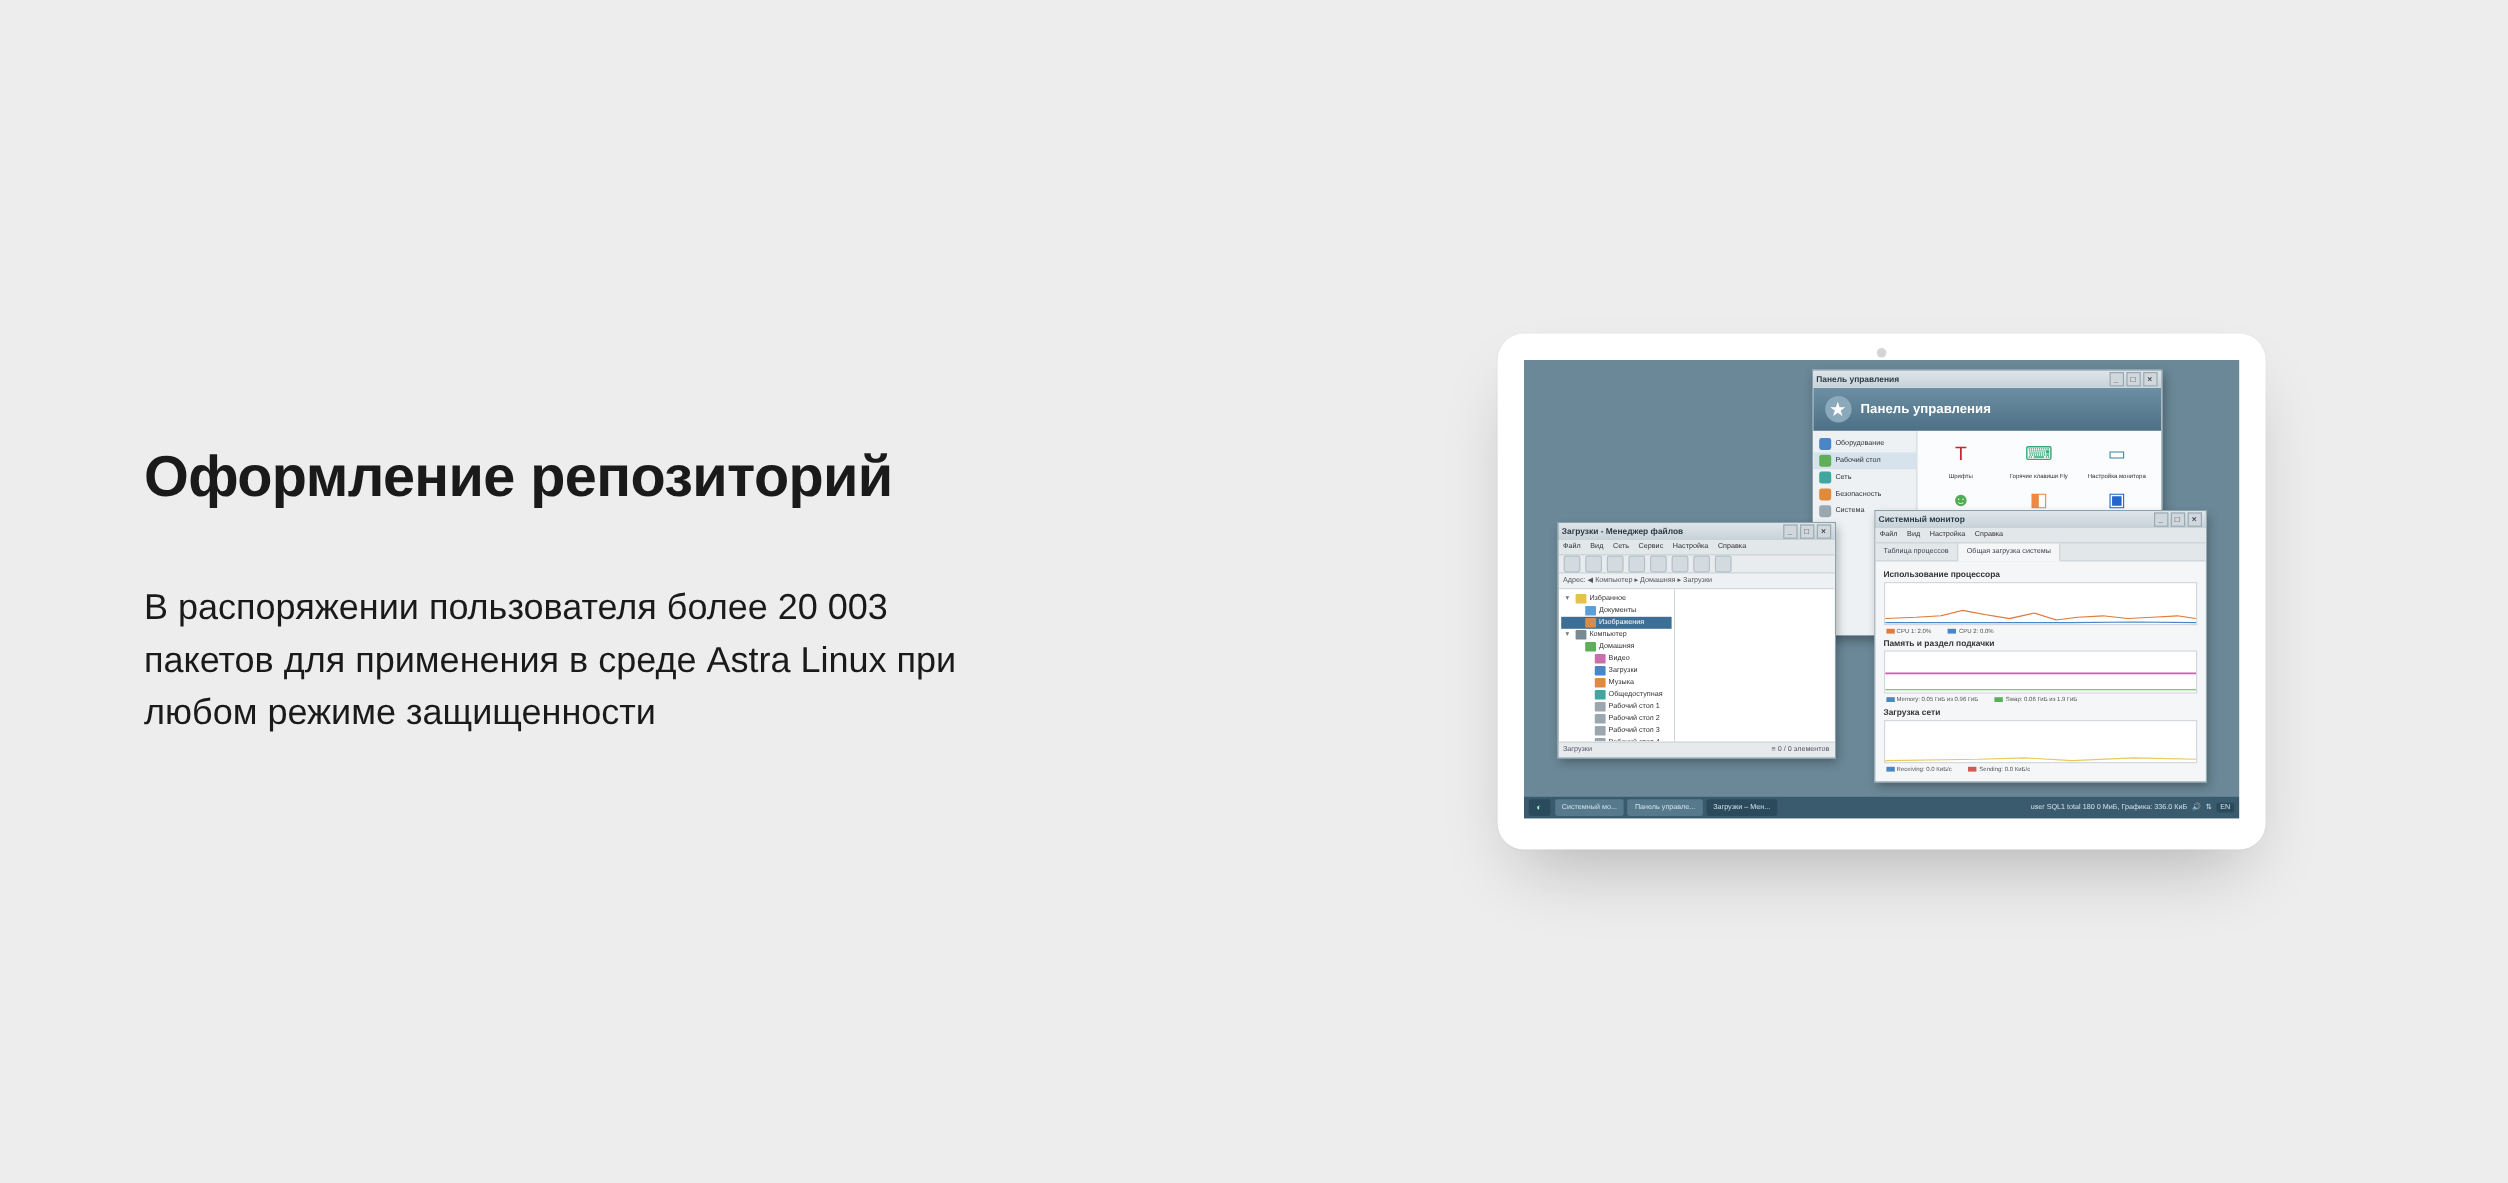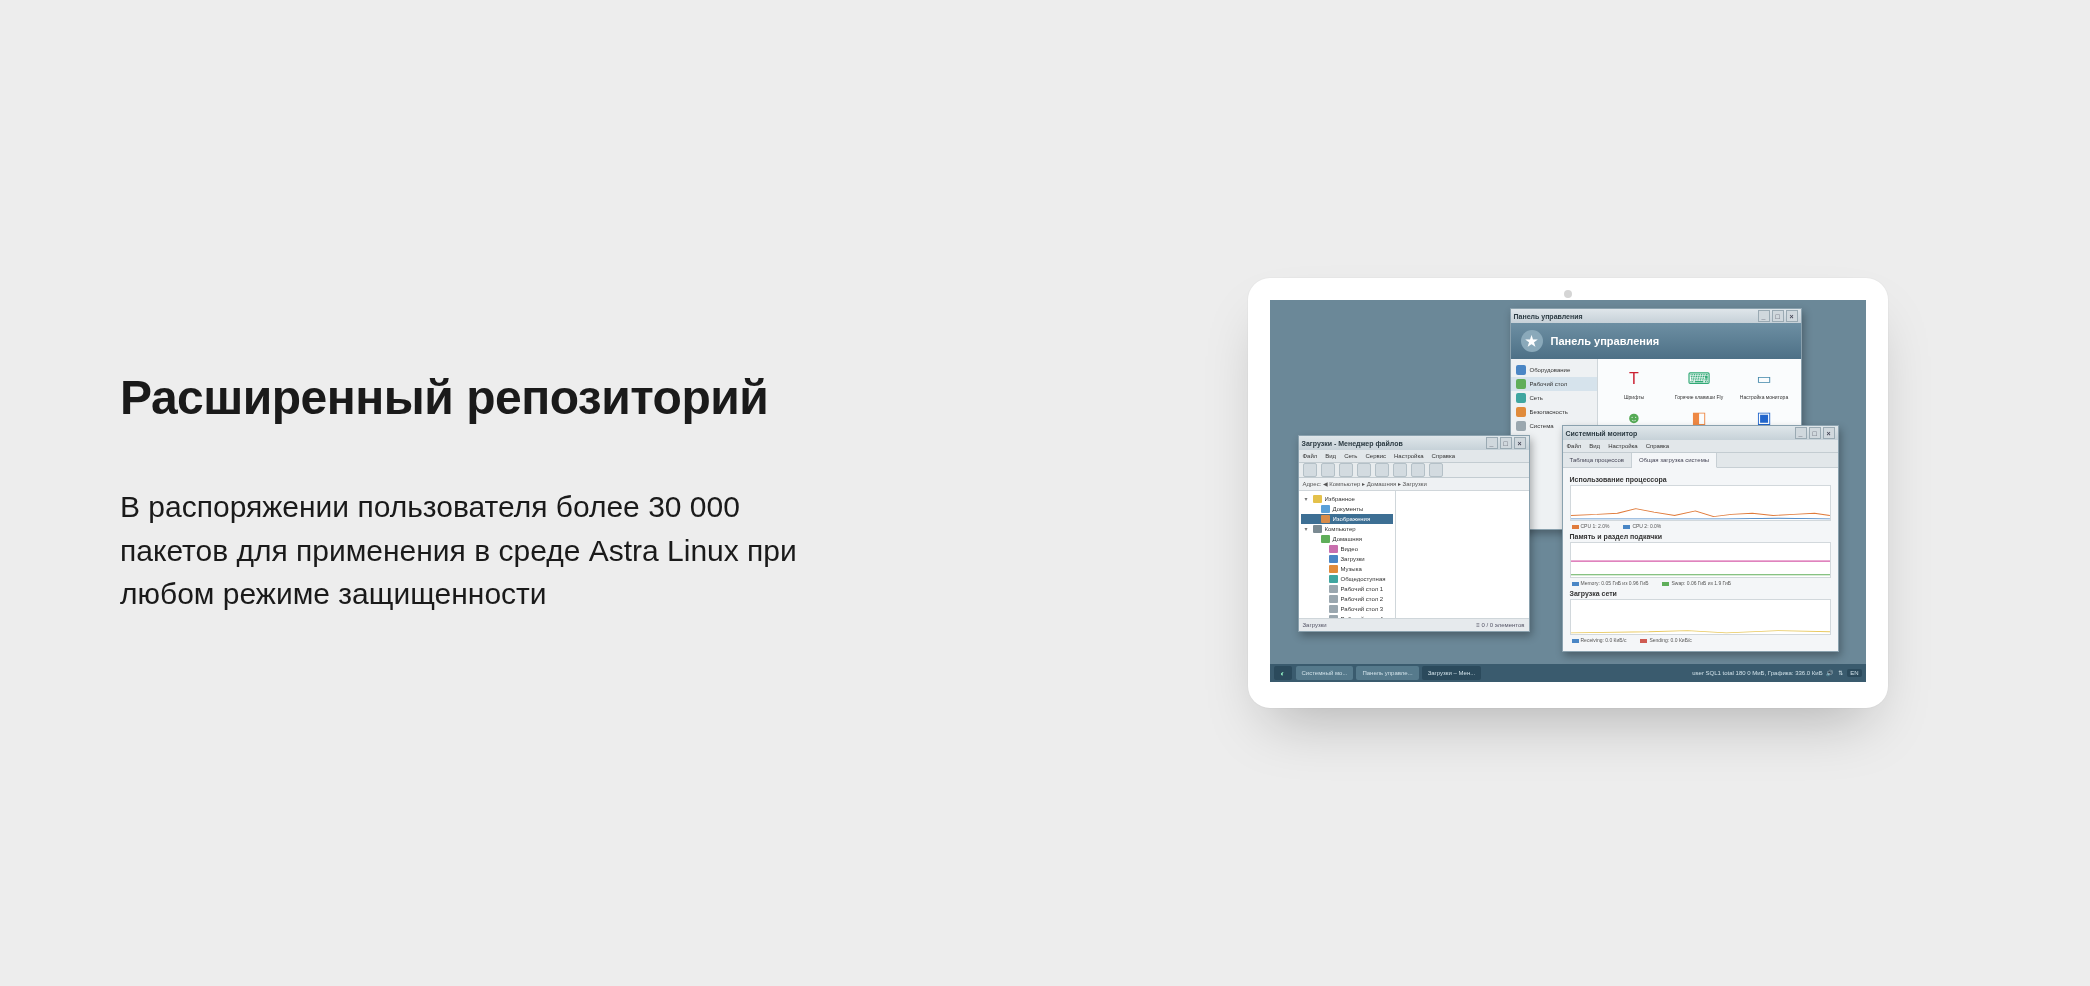--- a/index.html
+++ b/index.html
@@ -72,22 +72,22 @@
 .mon-legend{display:flex;gap:14px;font-size:5px;color:#555;padding:1px 2px}
 .mon-legend span.sw{width:7px;height:4px;display:inline-block;margin-right:2px;vertical-align:middle}
 svg.spark{position:absolute;inset:0;width:100%;height:100%}
 
 </style>
 </head>
 <body>
 
 <div class="page">
   <div class="left">
-    <h1 class="hdr">Расширенный репозиторий</h1>
-    <div class="para">В распоряжении пользователя более 30 000 пакетов для применения в среде Astra Linux при любом режиме защищенности</div>
+    <h1 class="hdr">Оформление репозиторий</h1>
+    <div class="para">В распоряжении пользователя более 20 003 пакетов для применения в среде Astra Linux при любом режиме защищенности</div>
   </div>
 
   <div class="divider"></div>
 
   <div class="right">
     <div class="laptop">
       <div class="screen">
 
         <div class="win cp">
           <div class="win-title">

